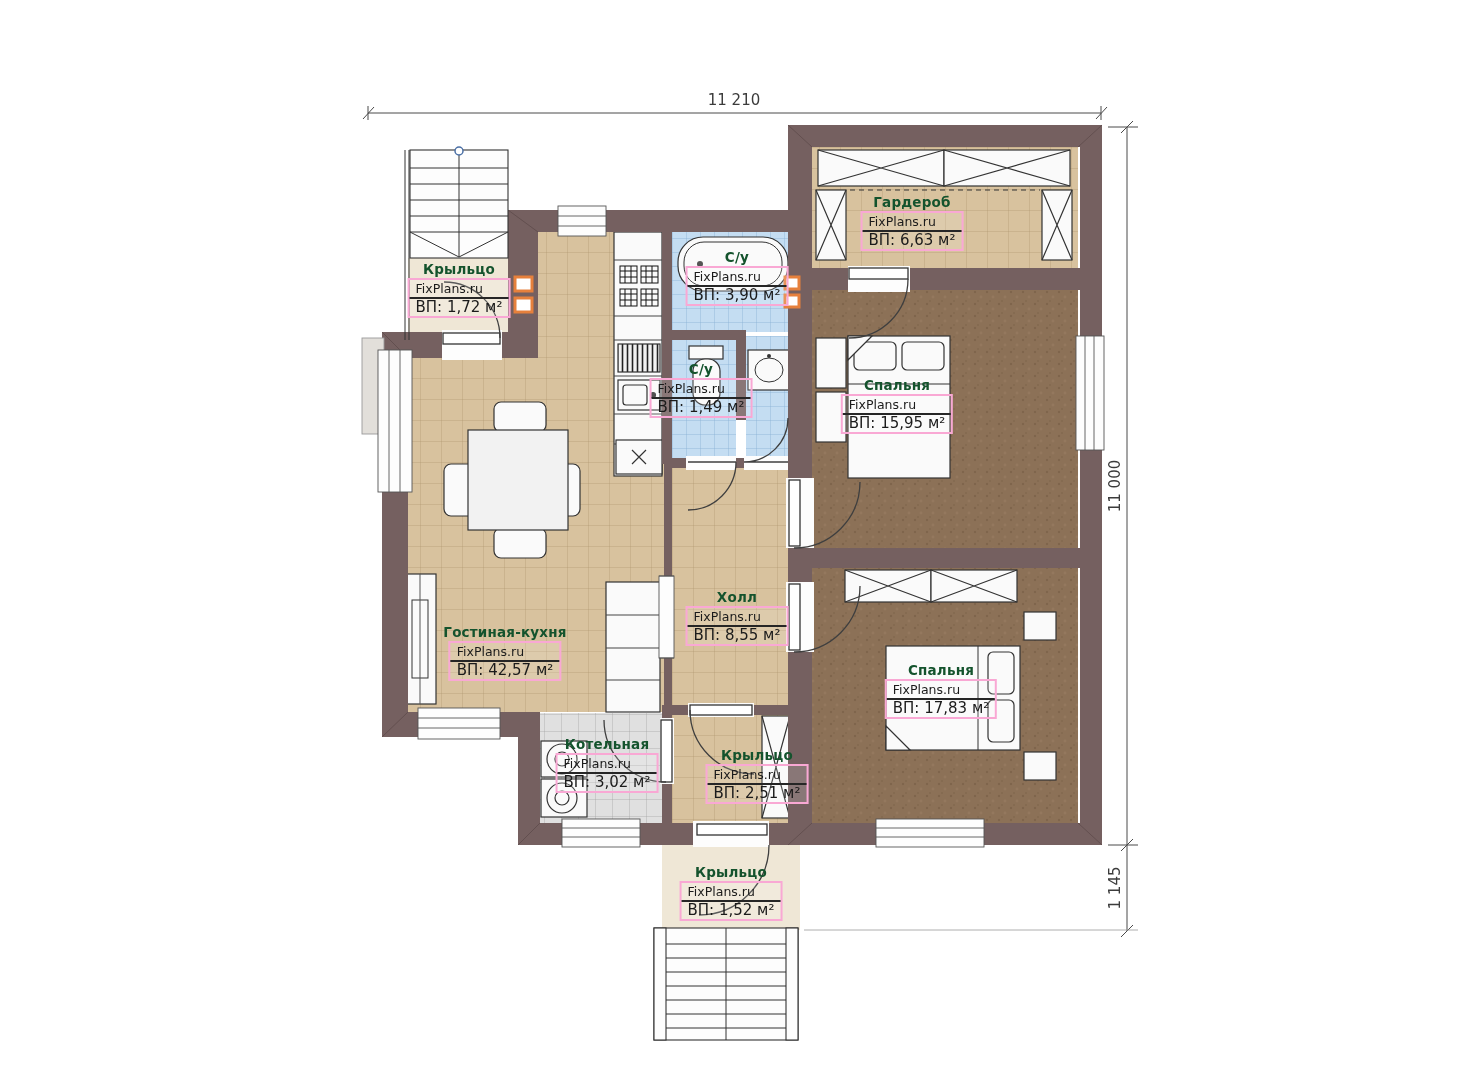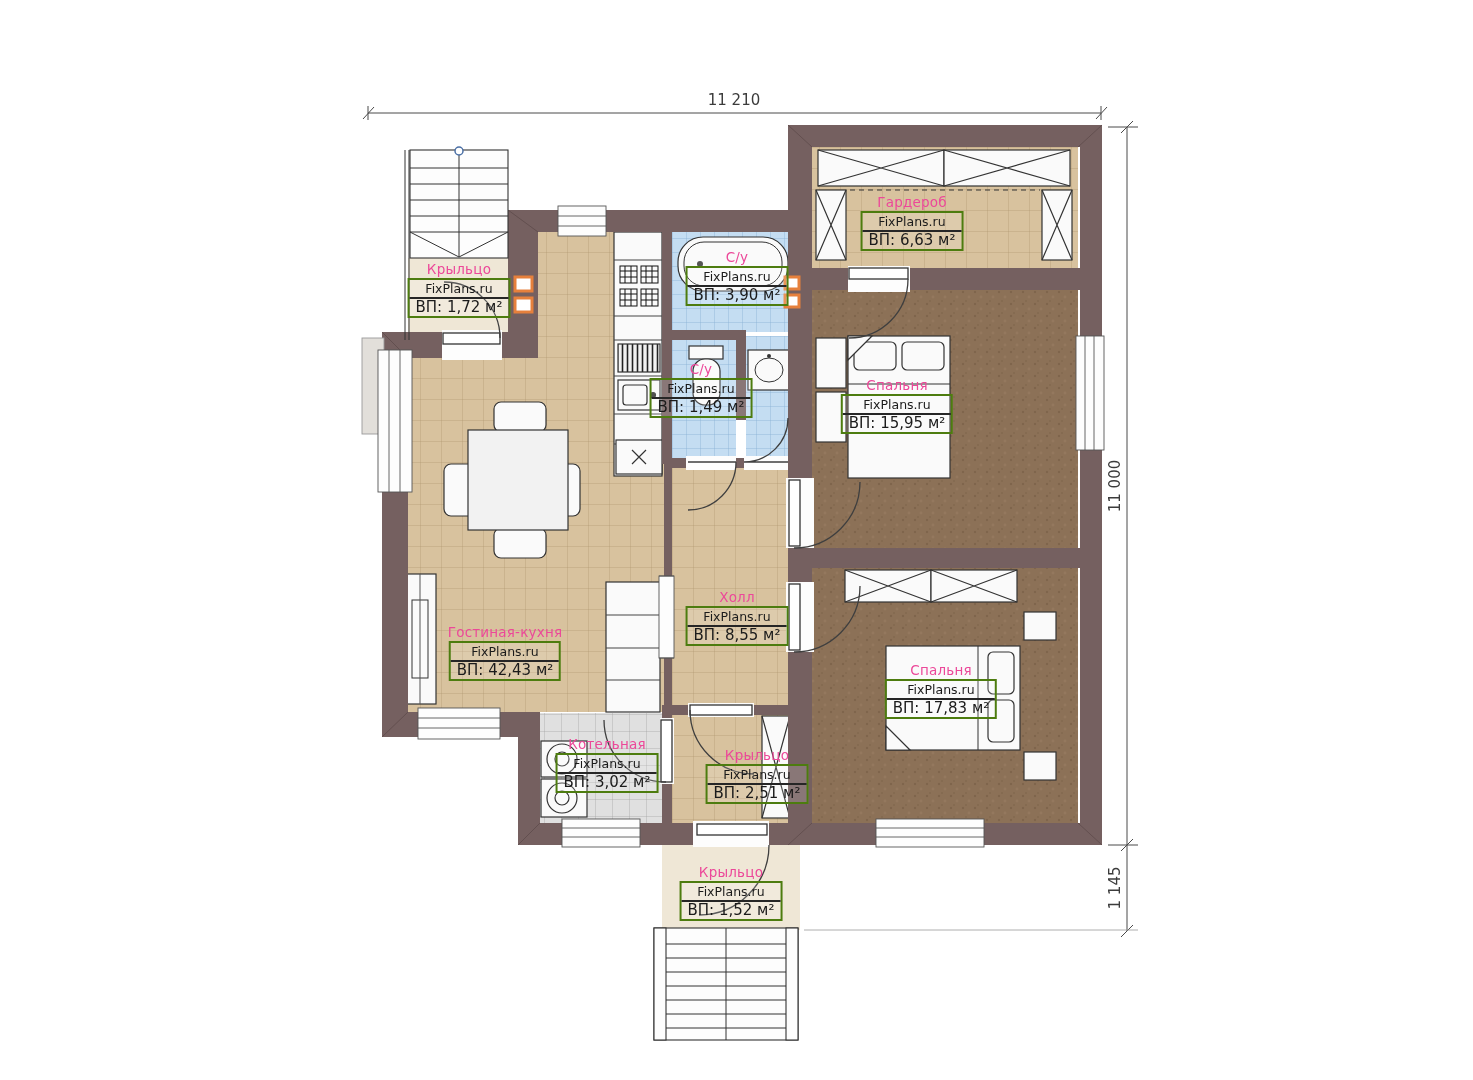--- a/index.html
+++ b/index.html
@@ -3,23 +3,23 @@
 <meta charset="utf-8">
 <style>
   html,body{margin:0;padding:0;background:#ffffff;}
   .stage{position:relative;width:1473px;height:1072px;background:#ffffff;overflow:hidden;
          font-family:"DejaVu Sans", sans-serif;}
   .stage svg{position:absolute;left:0;top:0;}
   svg text{font-family:"DejaVu Sans", sans-serif;font-size:15px;fill:#3c3c3c;}
   .labels{position:absolute;left:0;top:0;width:100%;height:100%;}
   .room-label{position:absolute;transform:translateX(-50%);display:flex;flex-direction:column;
               align-items:center;pointer-events:none;}
-  .room-name{font-weight:400;font-size:13.5px;color:#ec4899;white-space:nowrap;margin-bottom:1px;
+  .room-name{font-weight:700;font-size:13.5px;color:#14532d;white-space:nowrap;margin-bottom:1px;
              letter-spacing:.2px;}
-  .room-box{border:2px solid #4d7c0f;background:rgba(255,255,255,.15);text-align:center;}
+  .room-box{border:2px solid #f9a8d4;background:rgba(255,255,255,.15);}
   .room-brand{padding:0 6px;font-size:12.5px;color:#1b1b1b;line-height:17px;
               border-bottom:2px solid #262626;white-space:nowrap;}
   .room-area{padding:0 6px;font-size:15px;color:#1b1b1b;line-height:17px;white-space:nowrap;}
 </style>
 </head>
 <body>
 
 <div class="stage">
 
 <svg width="1473" height="1080" viewBox="0 0 1473 1080">
@@ -363,21 +363,21 @@
     <div class="room-box">
       <div class="room-brand">FixPlans.ru</div>
       <div class="room-area">ВП: 15,95 м²</div>
     </div>
   </div>
 
   <div class="room-label" style="left:505px;top:624px">
     <div class="room-name">Гостиная-кухня</div>
     <div class="room-box">
       <div class="room-brand">FixPlans.ru</div>
-      <div class="room-area">ВП: 42,43 м²</div>
+      <div class="room-area">ВП: 42,57 м²</div>
     </div>
   </div>
 
   <div class="room-label" style="left:737px;top:589px">
     <div class="room-name">Холл</div>
     <div class="room-box">
       <div class="room-brand">FixPlans.ru</div>
       <div class="room-area">ВП: 8,55 м²</div>
     </div>
   </div>

